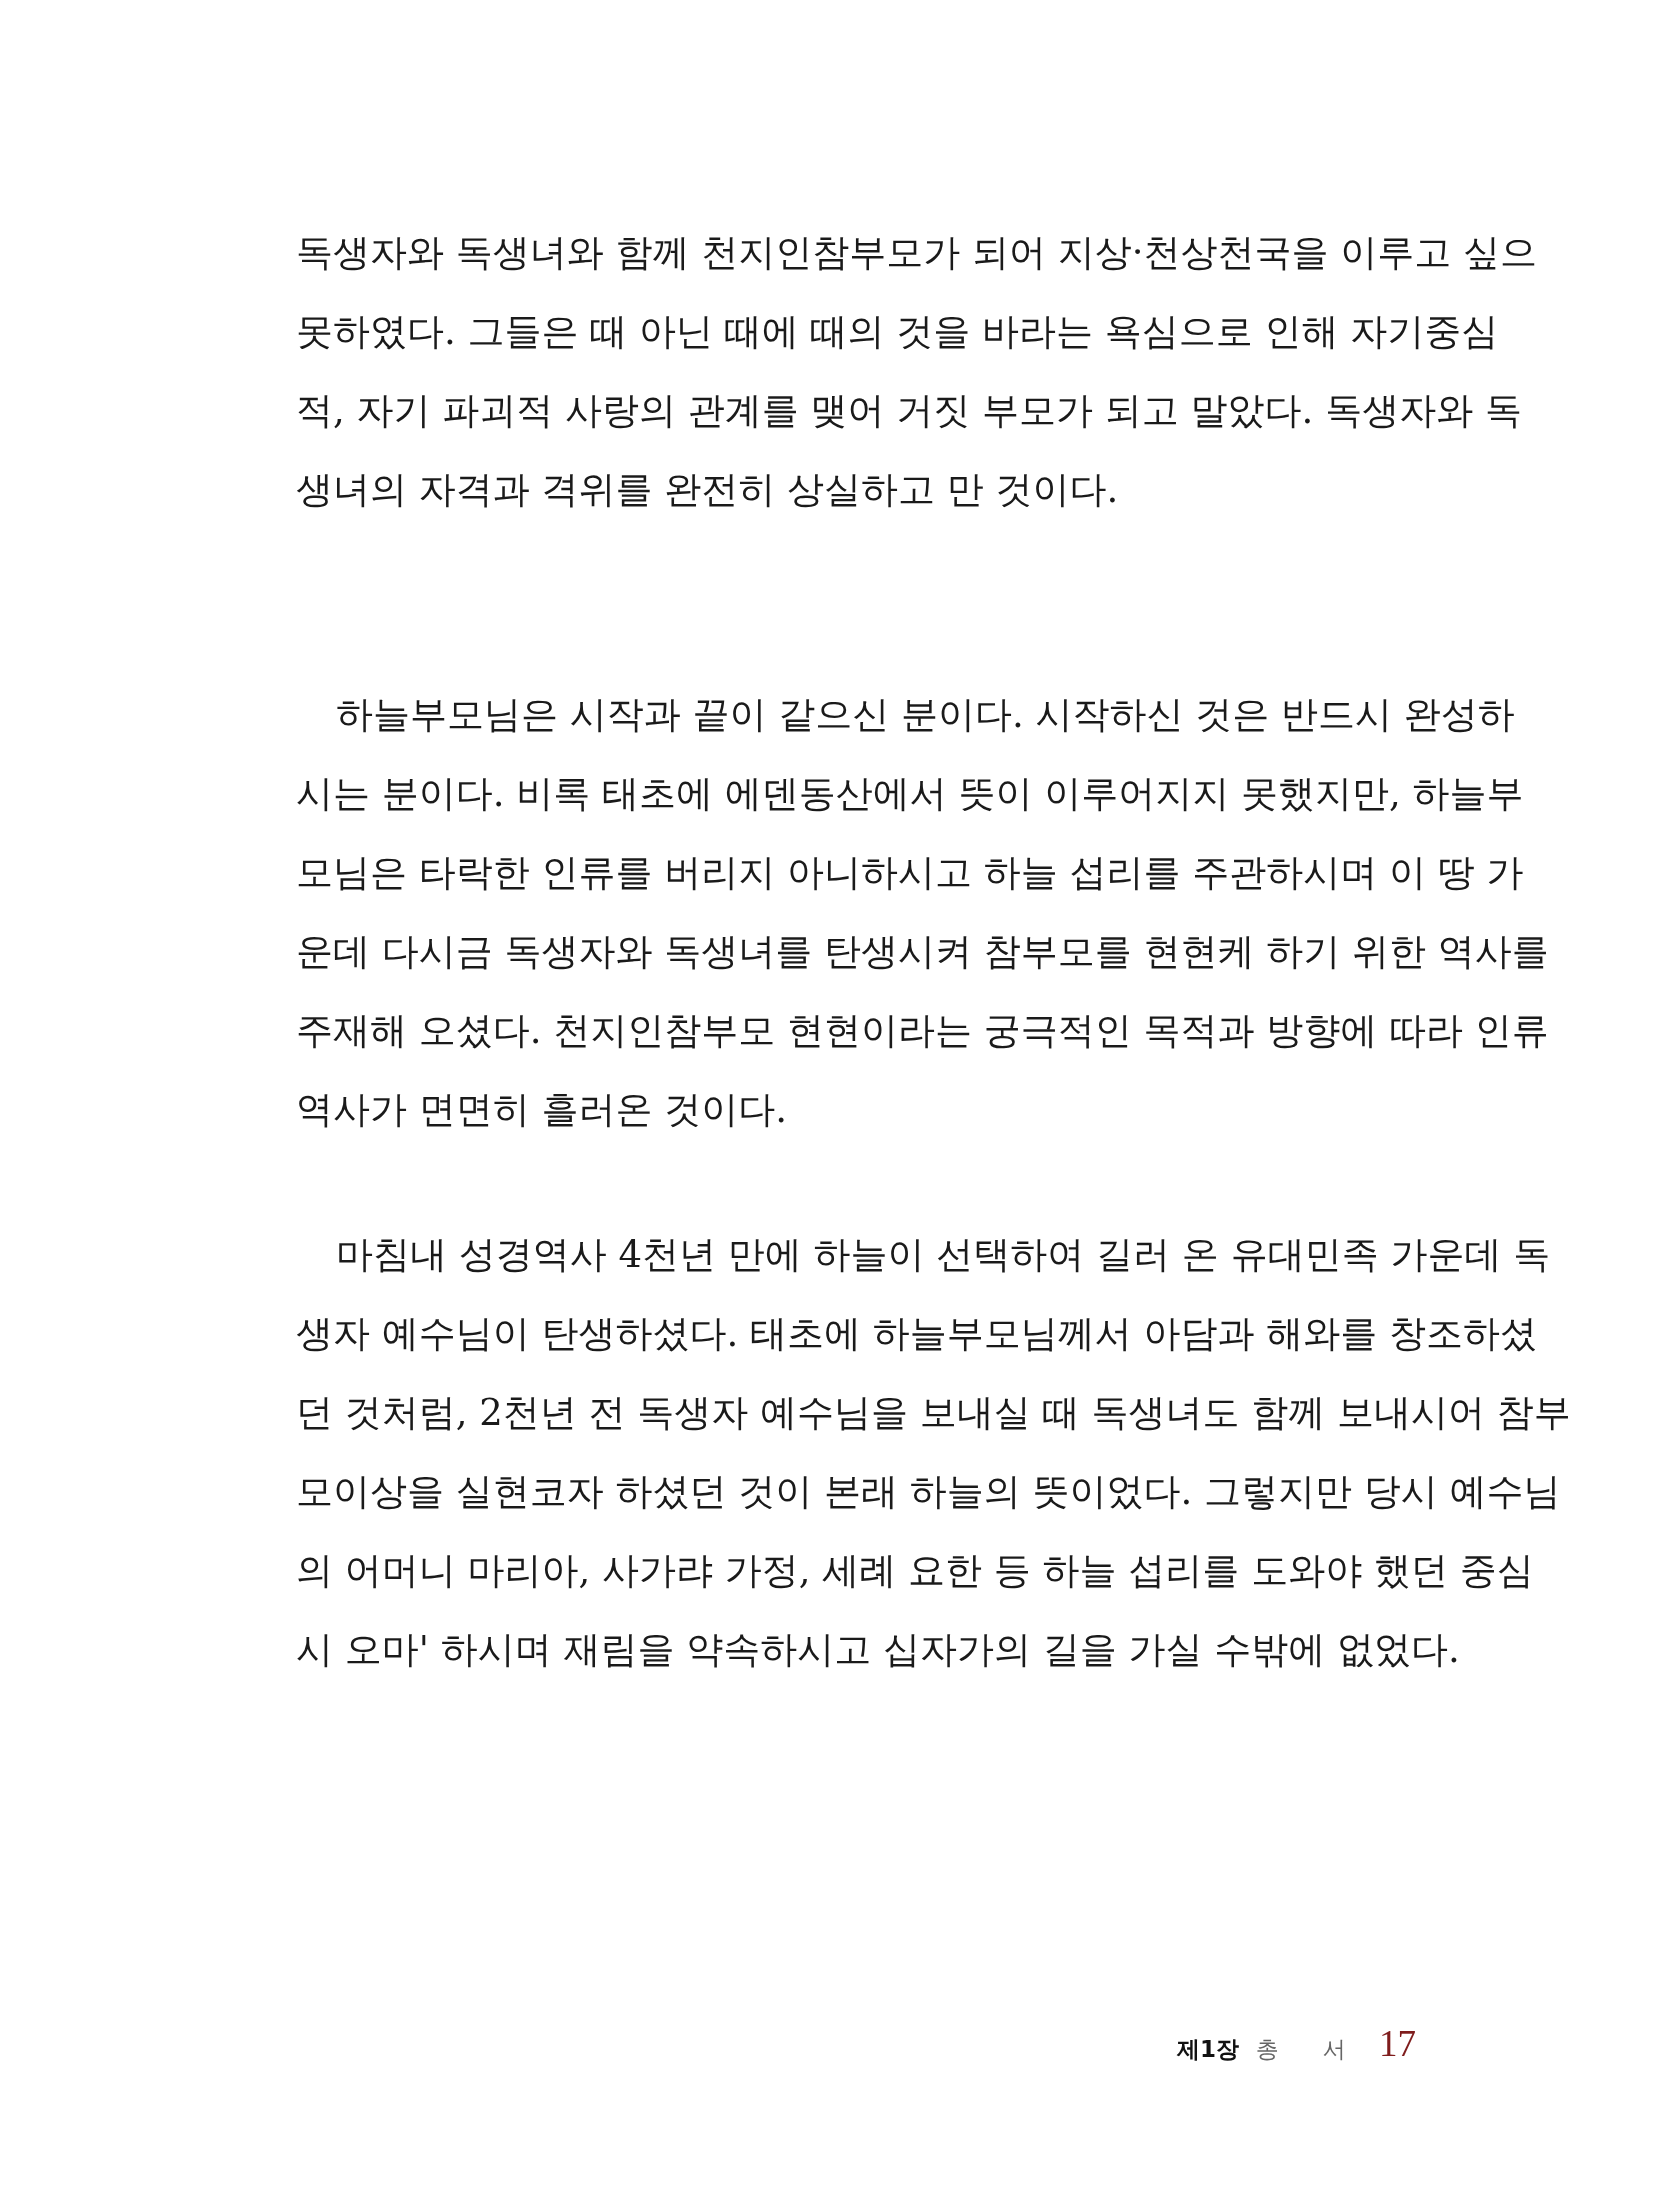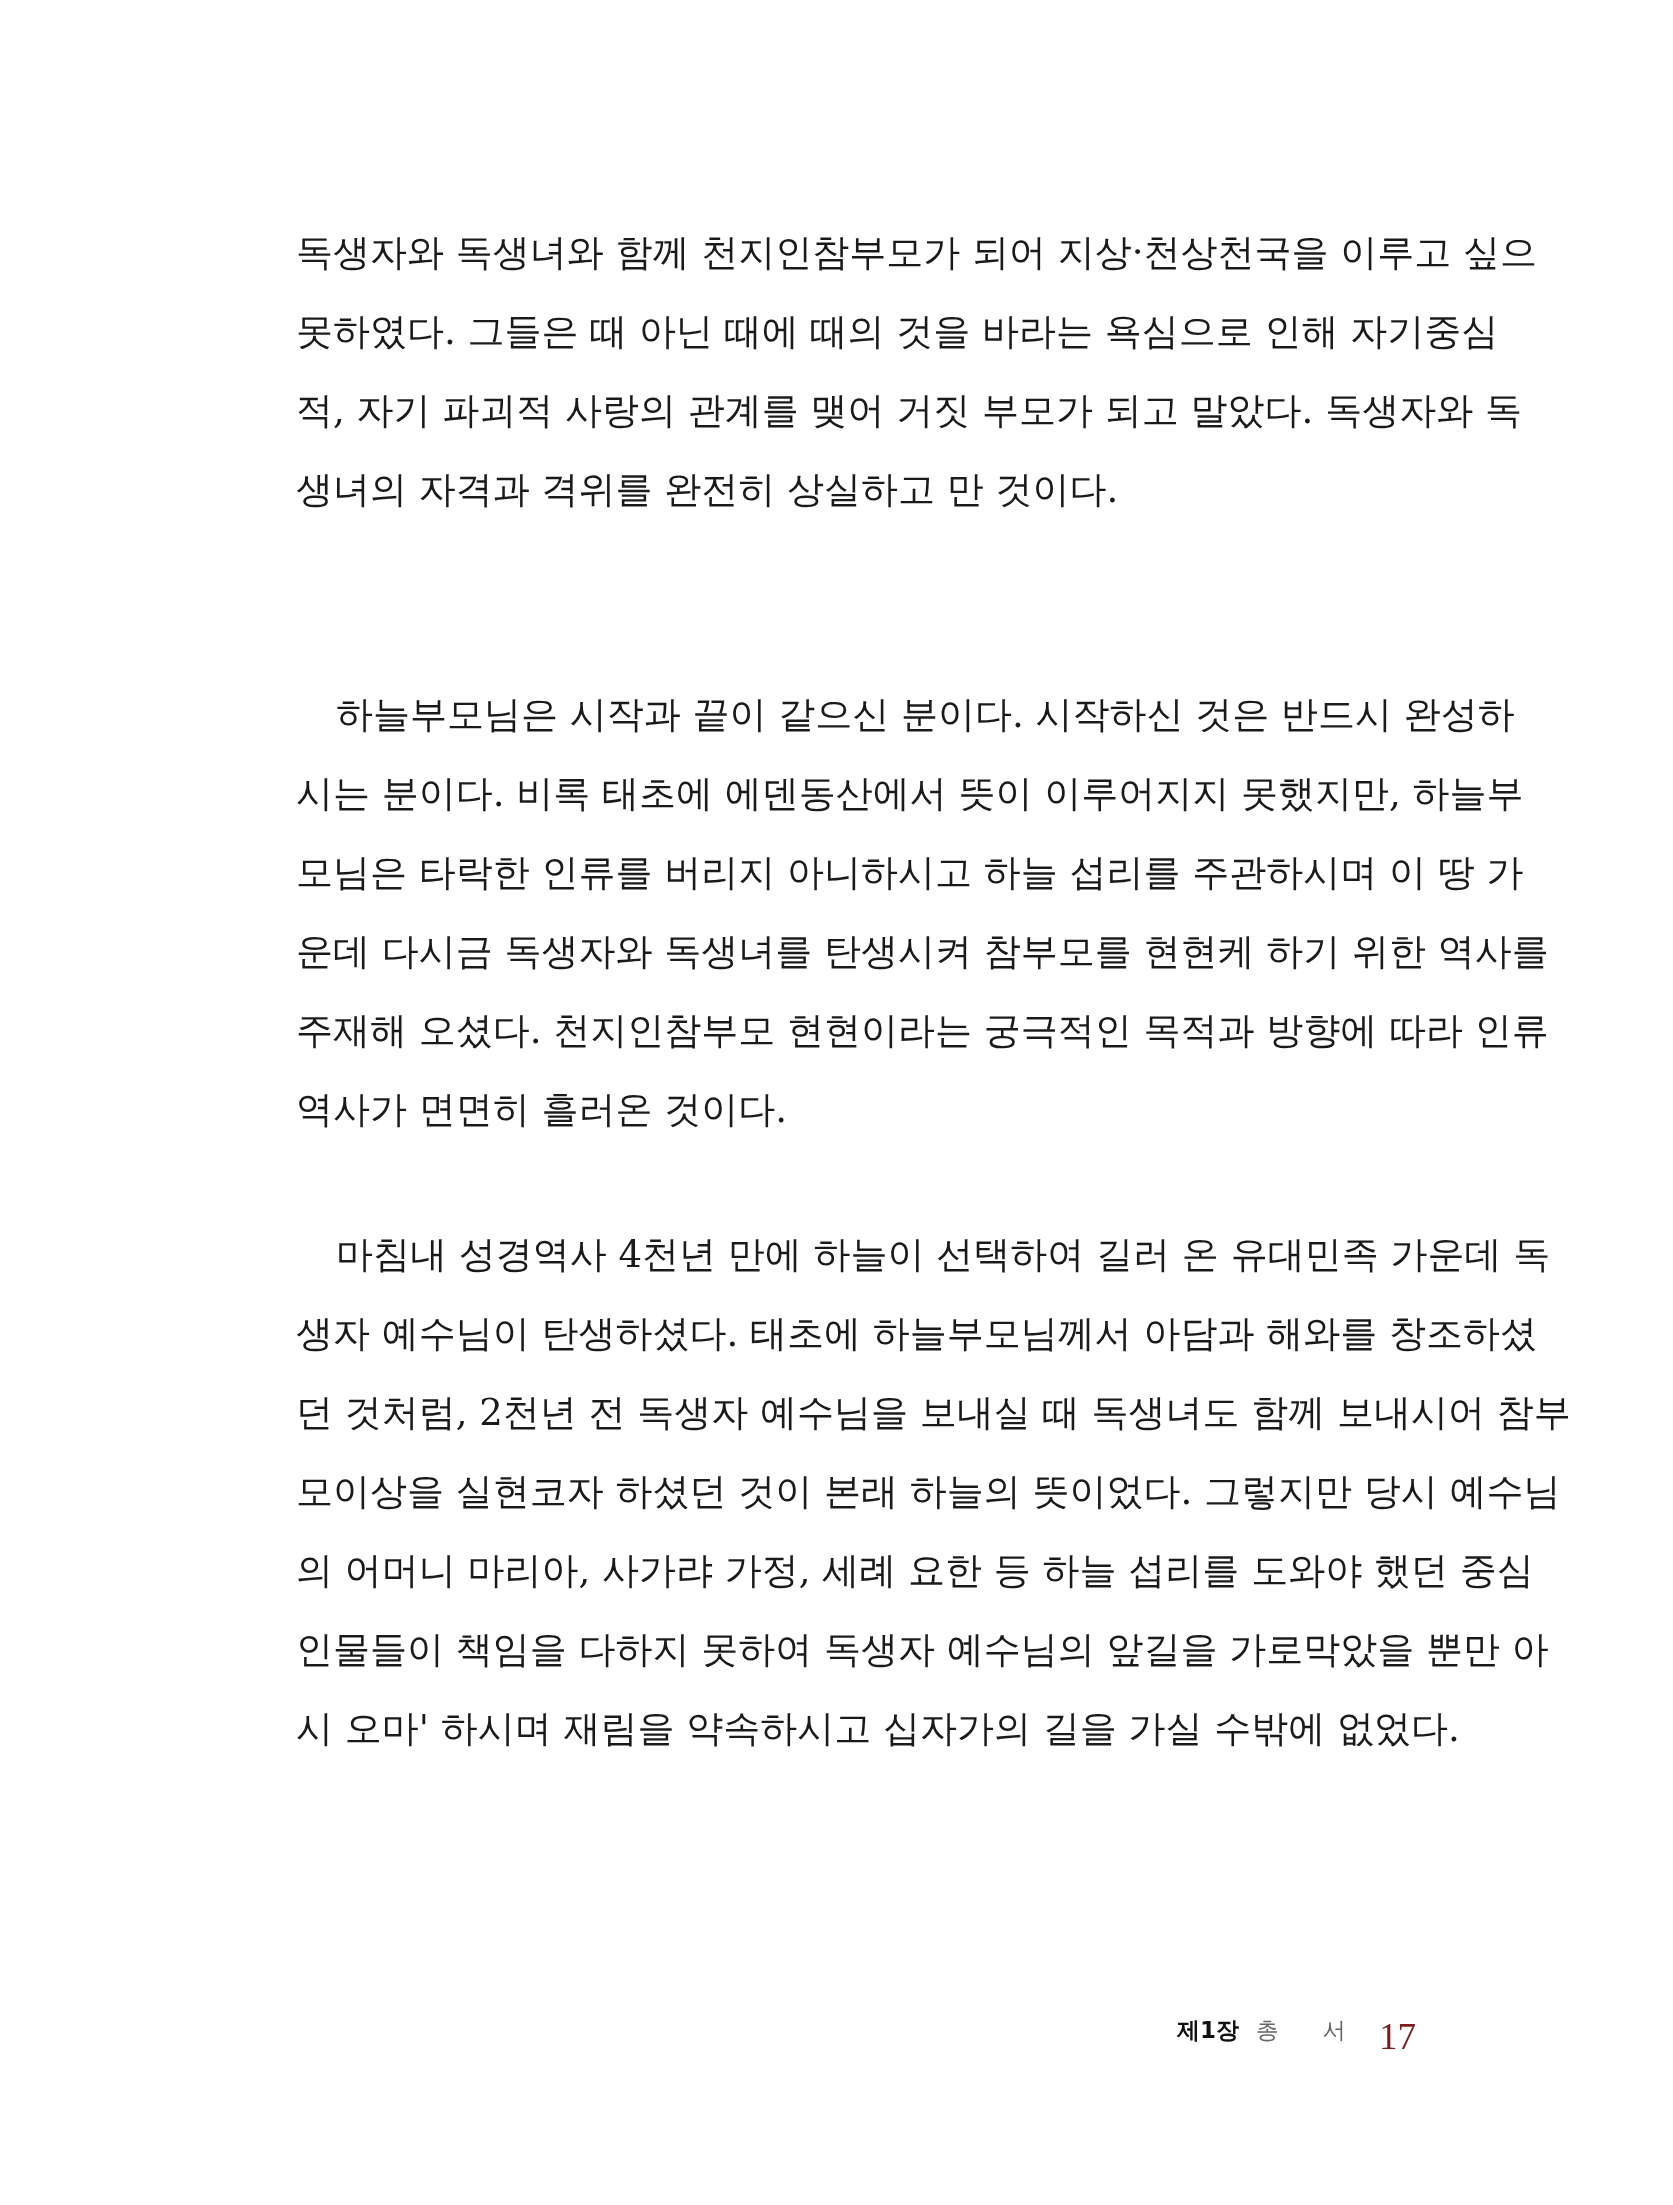--- a/index.html
+++ b/index.html
@@ -42,21 +42,21 @@
     }
     .line.indent {
       padding-left: 40px;
     }
     .footer {
       position: absolute;
       top: 2015px;
       right: 258px;
       height: 50px;
       display: flex;
-      align-items: flex-start;
+      align-items: flex-end;
       gap: 0;
       margin-left: 13px;
     }
     .chapter {
       font-family: "DejaVu Sans", "Liberation Sans", sans-serif;
       font-weight: bold;
       font-size: 23px;
       color: #111111;
       margin-right: 16.7px;
     }
@@ -93,21 +93,20 @@
     <span class="line">주재해 오셨다. 천지인참부모 현현이라는 궁극적인 목적과 방향에 따라 인류</span>
     <span class="line last">역사가 면면히 흘러온 것이다.</span>
   </div>
 
   <div class="paragraph" style="top: 1215px;">
     <span class="line indent">마침내 성경역사 4천년 만에 하늘이 선택하여 길러 온 유대민족 가운데 독</span>
     <span class="line">생자 예수님이 탄생하셨다. 태초에 하늘부모님께서 아담과 해와를 창조하셨</span>
     <span class="line">던 것처럼, 2천년 전 독생자 예수님을 보내실 때 독생녀도 함께 보내시어 참부</span>
     <span class="line">모이상을 실현코자 하셨던 것이 본래 하늘의 뜻이었다. 그렇지만 당시 예수님</span>
     <span class="line">의 어머니 마리아, 사가랴 가정, 세례 요한 등 하늘 섭리를 도와야 했던 중심</span>
-    <span class="line">인물들이 책임을 다하지 못하여 독생자 예수님의 앞길을 가로막았을 뿐만 아</span>
     <span class="line last">시 오마' 하시며 재림을 약속하시고 십자가의 길을 가실 수밖에 없었다.</span>
   </div>
 
 </div>
 
 <div class="footer">
   <span class="chapter">제1장</span>
   <span class="section">총 서</span>
   <span class="page-number">17</span>
 </div>

